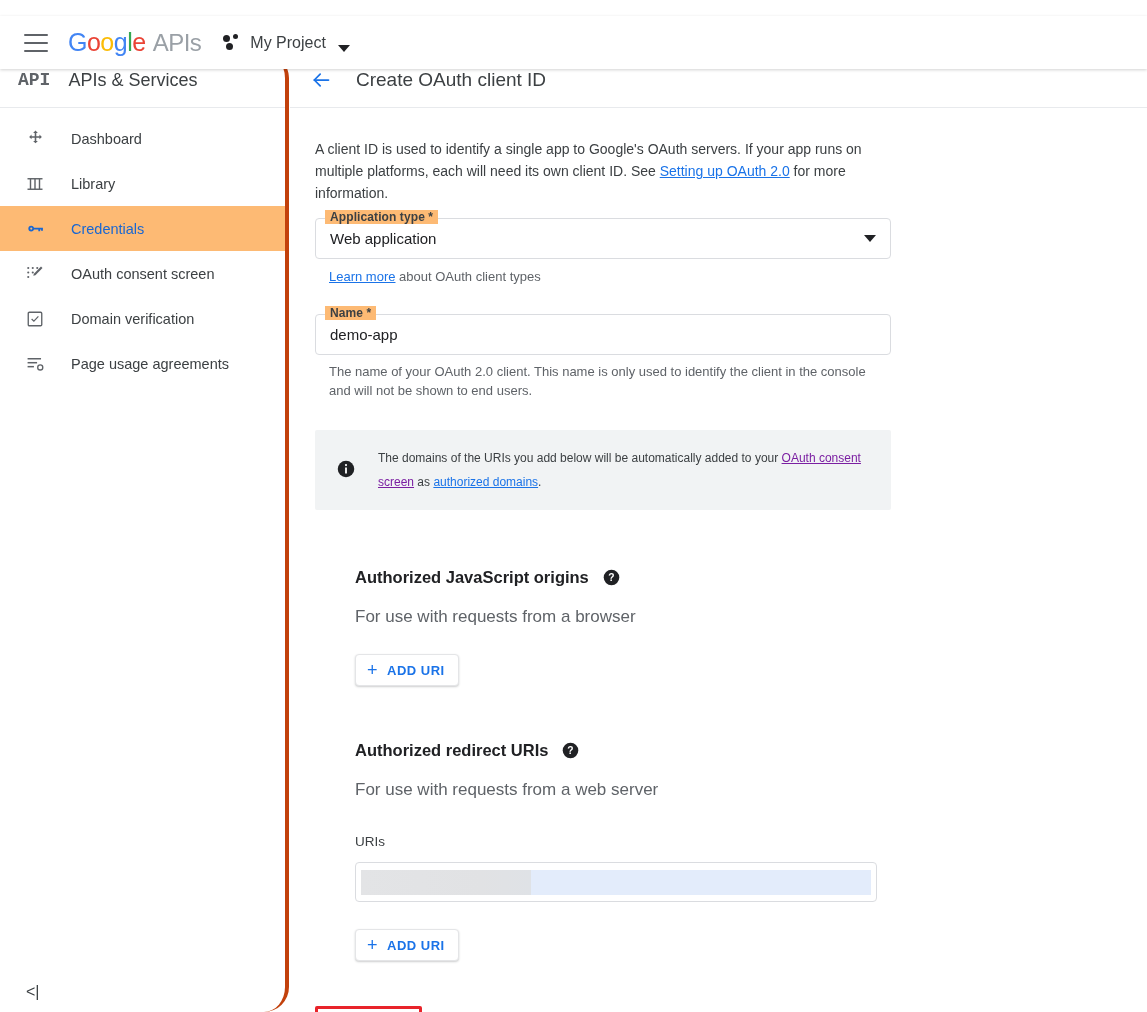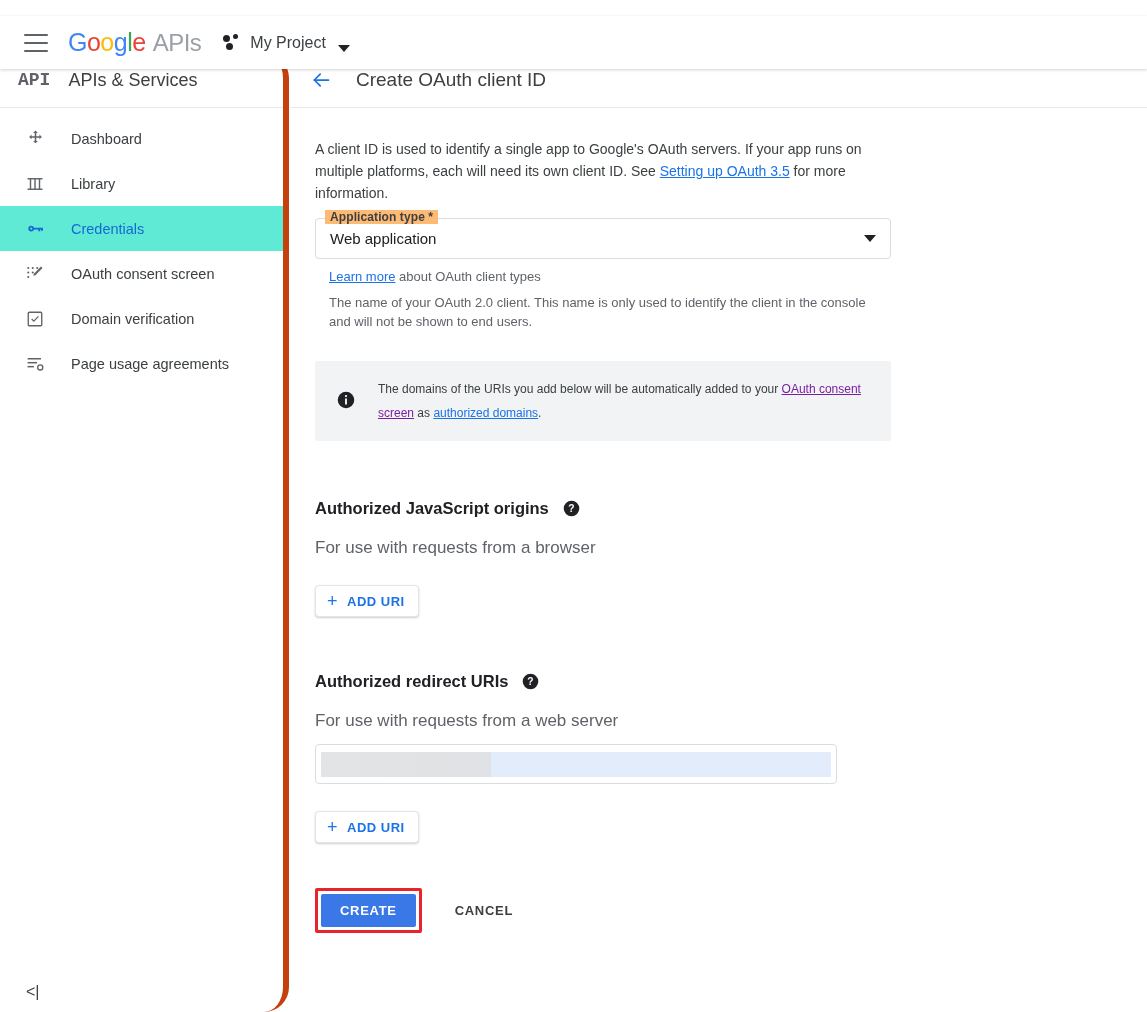--- a/index.html
+++ b/index.html
@@ -42,38 +42,38 @@
   .proj-name { font-size: 16px; color: #3c4043; }
   .proj-caret {
     margin-left: 12px; width:0;height:0;
     border-left:6px solid transparent; border-right:6px solid transparent;
     border-top: 7px solid #202124;
   }
 
   
   .sidebar {
     position:absolute; top:53px; left:0; width:289px; height:959px;
-    background:#fff; border-right:6px solid #c2410c;border-radius:25px;
+    background:#fff; border-right:4px solid #c2410c;border-radius:25px;
   }
   .side-head {
     height:55px; display:flex; align-items:center; padding-left:18px;
     border-bottom:1px solid #e8eaed;
   }
   .api-logo {
     font-family:"Liberation Mono", monospace; font-weight:bold; font-size:18px;
     color:#5f6368; letter-spacing:0px; margin-right:18px;
   }
   .side-title { font-size:18px; color:#3c4043; }
 
   .nav { padding-top: 8px; }
   .nav-item {
     display:flex; align-items:center; height:45px; padding-left:22px;
     font-size:14.5px; color:#3c4043; cursor:pointer;
   }
-  .nav-item.active { background:#5eead4; color:#1967d2; }
+  .nav-item.active { background:#fdba74; color:#1967d2; }
   .nav-ico { width:26px; height:22px; margin-right:23px; display:flex; align-items:center; justify-content:center; flex:0 0 26px; }
   .nav-ico svg { display:block; }
 
   .collapse {
     position:absolute; left:26px; bottom:12px;
     font-size:16px; color:#3c4043; cursor:pointer; line-height:1;
   }
 
   
   .main { position:absolute; top:53px; left:290px; width:857px; height:959px; background:#fff; }
@@ -113,21 +113,21 @@
 
   
   .banner {
     width:576px; margin-top:30px; background:#f1f3f4; border-radius:2px;
     display:flex; align-items:flex-start; padding:16px 16px 16px 22px;
   }
   .info-ico { flex:0 0 auto; margin-right:23px; margin-top:14px; }
   .banner-text { font-size:12px; line-height:24px; color:#3c4043; }
 
   
-  .section { margin-top: 58px; }
+  .section { margin-top: 58px; margin-left: 40px; }
   .sec-head { display:flex; align-items:center; }
   .sec-title { font-size:16.5px; font-weight:bold; color:#202124; }
   .help-ico { margin-left: 14px; cursor:pointer; display:flex; }
   .sec-desc { font-size:17px; color:#5f6368; margin-top:20px; }
 
   .btn-outline {
     margin-top:27px; display:inline-flex; align-items:center; height:32px;
     padding:0 13px 0 11px; border:1px solid #e4e5e7; border-radius:4px;
     background:#fff; box-shadow:0 1px 2px rgba(60,64,67,0.25);
     color:#1a73e8; font-size:13px; font-weight:bold; letter-spacing:0.5px;
@@ -277,35 +277,41 @@
           <line x1="21" y1="12" x2="4" y2="12"></line>
           <polyline points="11,5 4,12 11,19"></polyline>
         </svg>
       </span>
       <span class="page-title">Create OAuth client ID</span>
     </div>
 
     <div class="content">
 
       <div class="intro">
-        <span>A client ID is used to identify a single app to Google's OAuth servers. If your app runs on multiple platforms, each will need its own client ID. See </span><span class="lnk">Setting up OAuth 3.5</span><span> for more information.</span>
+        <span>A client ID is used to identify a single app to Google's OAuth servers. If your app runs on multiple platforms, each will need its own client ID. See </span><span class="lnk">Setting up OAuth 2.0</span><span> for more information.</span>
       </div>
 
       <div class="field">
         <span class="legend">Application type *</span>
         <div class="box">
           <span class="value">Web application</span>
           <span class="caret-down"></span>
         </div>
       </div>
 
       <div class="helper">
         <span class="lnk">Learn more</span><span> about OAuth client types</span>
       </div>
 
+      <div class="field" style="margin-top:28px;">
+        <span class="legend">Name *</span>
+        <div class="box">
+          <span class="value">demo-app</span>
+        </div>
+      </div>
 
       <div class="helper tight">The name of your OAuth 2.0 client. This name is only used to identify the client in the console and will not be shown to end users.</div>
 
       <div class="banner">
         <span class="info-ico">
           <svg width="18" height="18" viewBox="0 0 24 24">
             <circle cx="12" cy="12" r="11" fill="#202124"></circle>
             <rect x="10.8" y="10" width="2.4" height="8" fill="#fff"></rect>
             <circle cx="12" cy="6.8" r="1.45" fill="#fff"></circle>
           </svg>
@@ -335,20 +341,21 @@
           <span class="sec-title">Authorized redirect URIs</span>
           <span class="help-ico">
             <svg width="17" height="17" viewBox="0 0 24 24">
               <circle cx="12" cy="12" r="11" fill="#202124"></circle>
               <text x="12" y="17.2" font-size="14.5" font-weight="bold" fill="#fff" text-anchor="middle" font-family="Liberation Sans, sans-serif">?</text>
             </svg>
           </span>
         </div>
         <div class="sec-desc">For use with requests from a web server</div>
 
+        <div class="uris-label">URIs</div>
 
         <div class="uri-input">
           <span class="redact">
             <span class="r1"></span>
               <span class="r2"></span>
           </span>
         </div>
 
         <div class="btn-outline">
           <span class="plus">+</span>

